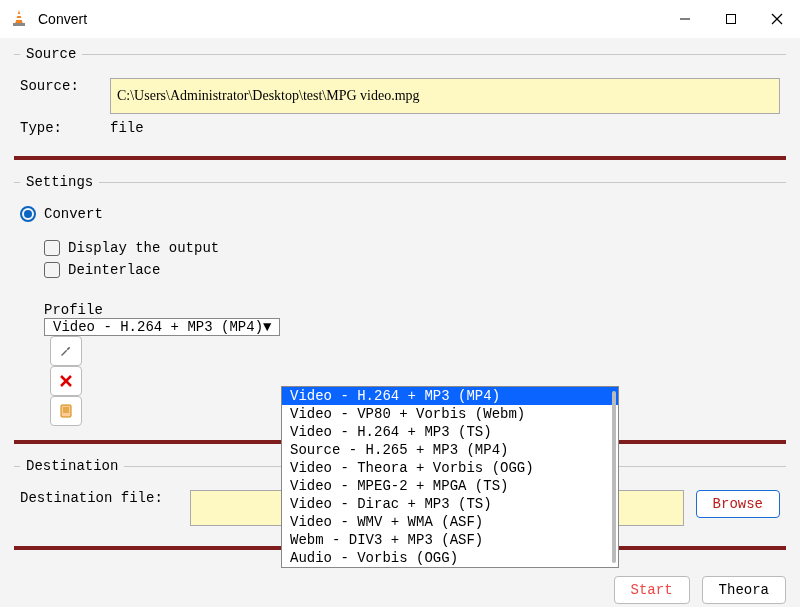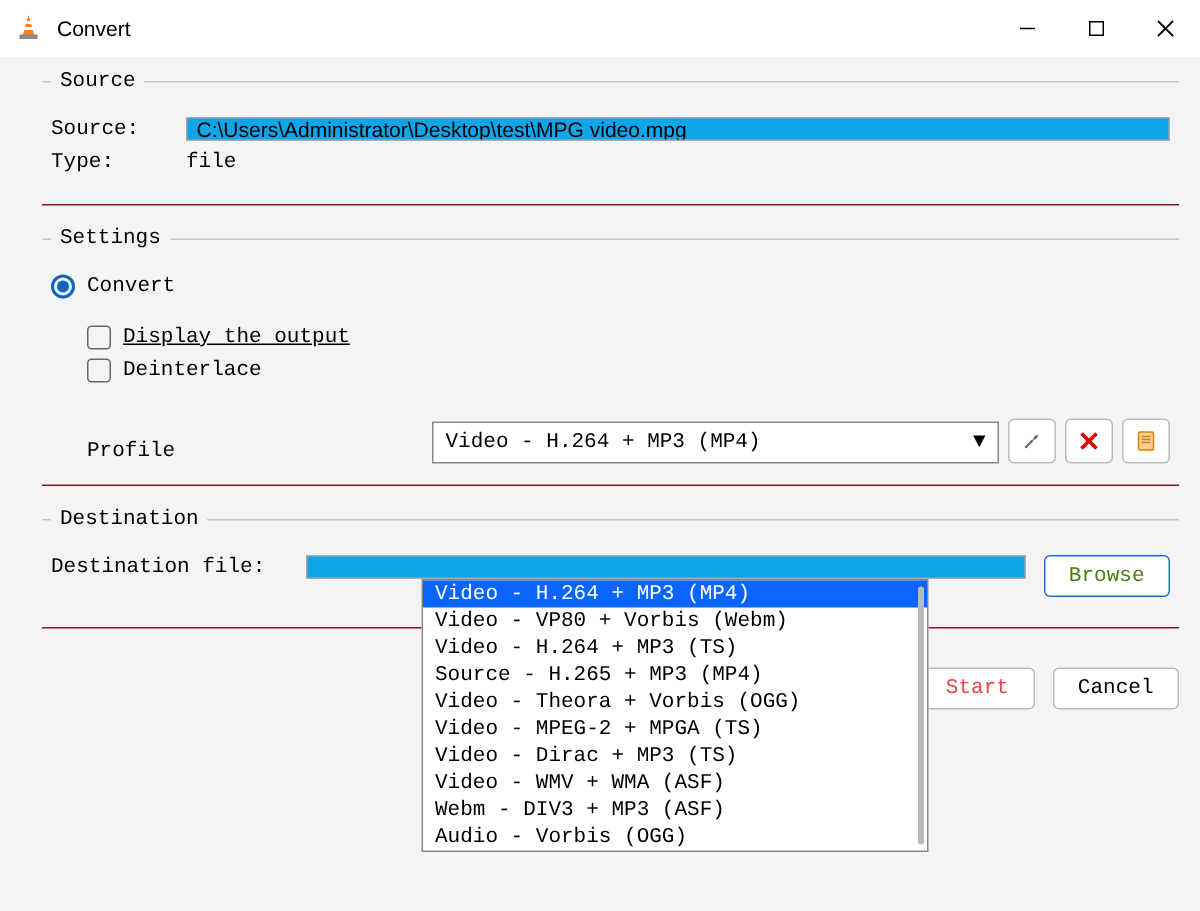--- a/index.html
+++ b/index.html
@@ -27,39 +27,39 @@
     width: 46px; height: 38px;
     display: flex; align-items: center; justify-content: center;
     font-family: "Segoe UI Symbol", sans-serif;
     font-size: 13px;
   }
   .content { padding: 8px 14px; }
   fieldset {
     border: 1px solid #c8c8c8;
     border-left: none;
     border-right: none;
-    border-bottom: 1px solid #7f1d1d;
-    margin: 0 0 14px 14px;
+    border-bottom: 4px solid #7f1d1d;
+    margin: 0 0 14px 0;
     padding: 10px 6px 14px 6px;
     position: relative;
   }
   legend {
     padding: 0 6px;
     font-family: "Courier New", monospace;
     font-size: 14px;
   }
   .row { display: flex; margin: 6px 0; }
   .lbl { width: 90px; }
   .textinput {
     flex: 1;
     border: 1px solid #aaa;
-    background: #0ea5e9;
-    height: 16px;
+    background: #fef9c3;
+    height: 36px;
     padding: 2px 6px;
-    font-family: Liberation Sans, sans-serif;
+    font-family: Liberation Serif, serif;
     font-size: 14px;
   }
   .indent { margin-left: 24px; }
   .radio, .check {
     width: 16px; height: 16px;
     border-radius: 50%;
     border: 2px solid #888;
     display: inline-flex; align-items: center; justify-content: center;
     margin-right: 8px;
   }
@@ -74,21 +74,21 @@
   .btn {
     height: 28px;
     border: 1px solid #bbb;
     border-radius: 4px;
     background: #fff;
     padding: 0 16px;
     display: inline-flex; align-items: center; justify-content: center;
     font-family: "Courier New", monospace;
     font-size: 14px;
   }
-  .btn.primary { border-color: #1a6fd6; color: #4d7c0f; }
+  .btn.primary { border-color: #1a6fd6; color: #b91c1c; }
   .iconbtn {
     width: 32px; height: 30px;
     border: 1px solid #bbb; border-radius: 4px;
     background: #fff;
     display: inline-flex; align-items: center; justify-content: center;
     margin-left: 6px;
   }
   .combo {
     flex: 1;
     height: 28px;
@@ -127,21 +127,21 @@
     background: #bbb;
     border-radius: 2px;
   }
   .bottom-row {
     display: flex;
     justify-content: flex-end;
     gap: 12px;
     padding: 4px 14px 0 0;
   }
   .btn.disabled { color: #ef4444; }
-  .profile-row { display:flex; align-items:flex-end; margin: 24px 0 0 24px; }
+  .profile-row { display:flex; align-items:flex-start; margin: 24px 0 0 24px; flex-direction: column; }
   .profile-lbl { width: 230px; }
 </style>
 </head>
 <body>
 
 <div class="titlebar">
   <span>
     <svg width="18" height="18" viewBox="0 0 18 18">
       <polygon points="9,1 13,15 5,15" fill="#f58220"></polygon>
       <rect x="6.5" y="5" width="5" height="2" fill="#fff"></rect>
@@ -184,21 +184,21 @@
   </fieldset>
 
   <fieldset>
     <legend>Settings</legend>
 
     <div class="row">
       <span class="radio selected"></span>
       <span class="mono">Convert</span>
     </div>
 
-    <div class="row indent" style="margin-top:18px;text-decoration:underline;">
+    <div class="row indent" style="margin-top:18px;">
       <span class="check"></span>
       <span class="mono">Display the output</span>
     </div>
     <div class="row indent">
       <span class="check"></span>
       <span class="mono">Deinterlace</span>
     </div>
 
     <div class="profile-row">
       <span class="mono profile-lbl">Profile</span>
@@ -236,21 +236,21 @@
       <input class="textinput" type="text" value="" style="">
       <span style="width:12px;"></span>
       <button class="btn primary">Browse</button>
     </div>
   </fieldset>
 
 </div>
 
 <div class="bottom-row">
   <button class="btn disabled">Start</button>
-  <button class="btn">Cancel</button>
+  <button class="btn">Theora</button>
 </div>
 
 <div class="dropdown">
   <div class="opt sel">Video - H.264 + MP3 (MP4)</div>
   <div class="opt">Video - VP80 + Vorbis (Webm)</div>
   <div class="opt">Video - H.264 + MP3 (TS)</div>
   <div class="opt">Source - H.265 + MP3 (MP4)</div>
   <div class="opt">Video - Theora + Vorbis (OGG)</div>
   <div class="opt">Video - MPEG-2 + MPGA (TS)</div>
   <div class="opt">Video - Dirac + MP3 (TS)</div>

